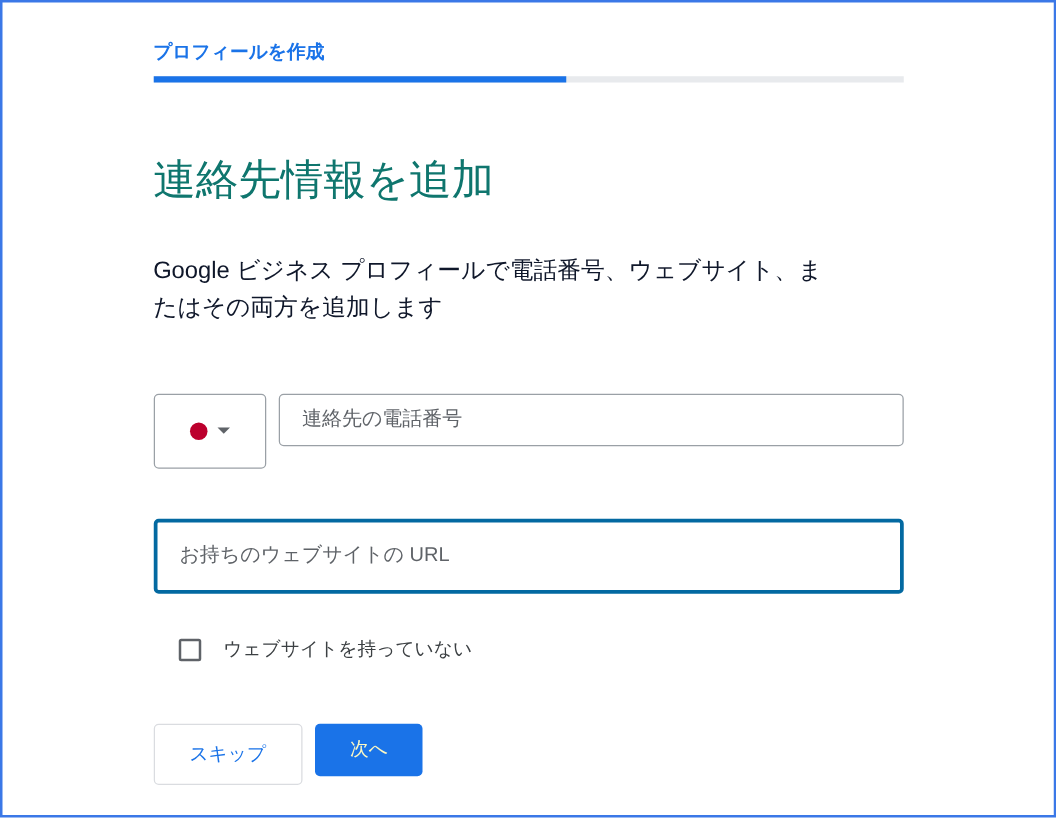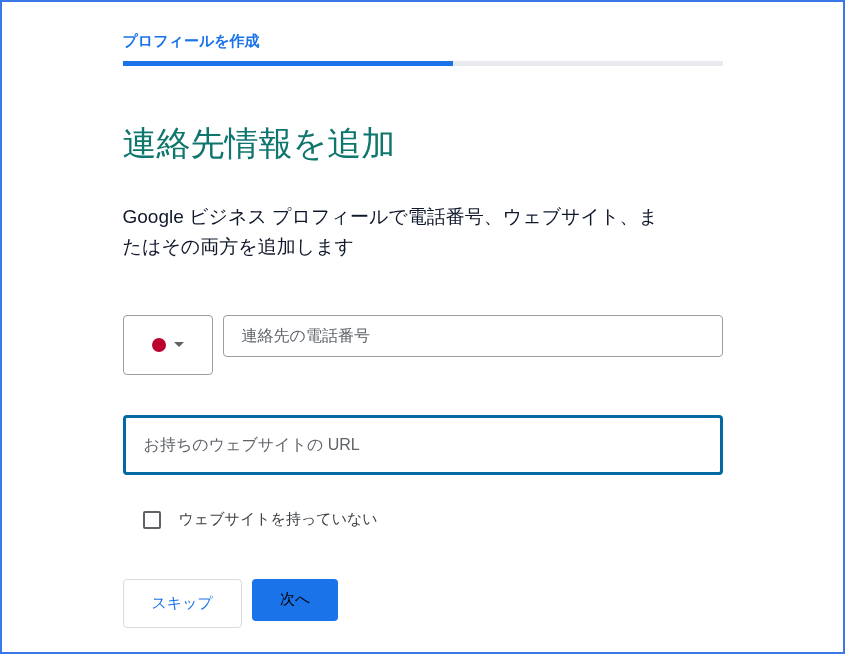--- a/index.html
+++ b/index.html
@@ -150,21 +150,21 @@
       display: flex;
       align-items: center;
       justify-content: center;
     }
     .btn-next {
       height: 42px;
       padding: 0 28px;
       border: none;
       border-radius: 4px;
       background: #1a73e8;
-      color: #000000;
+      color: #fef9c3;
       font-size: 15px;
       font-weight: 500;
       cursor: pointer;
       display: flex;
       align-items: center;
       justify-content: center;
     }
   </style>
 </head>
 <body>

